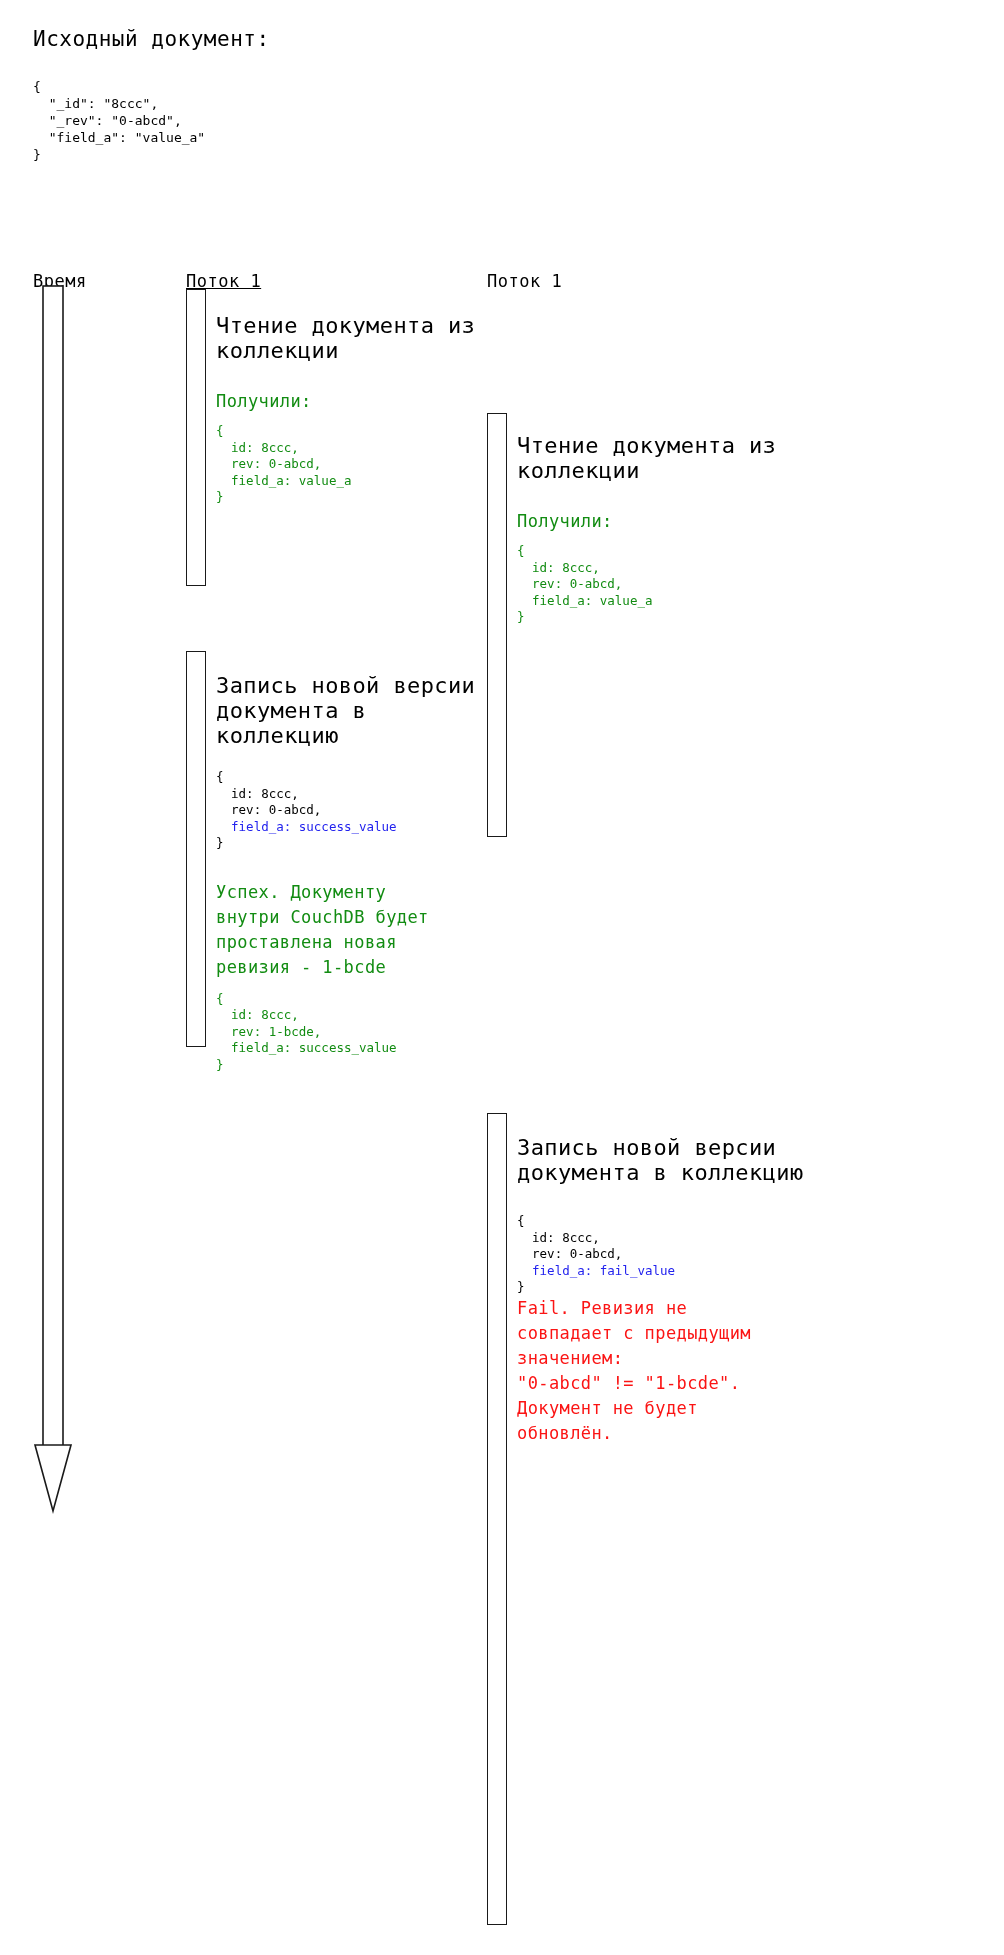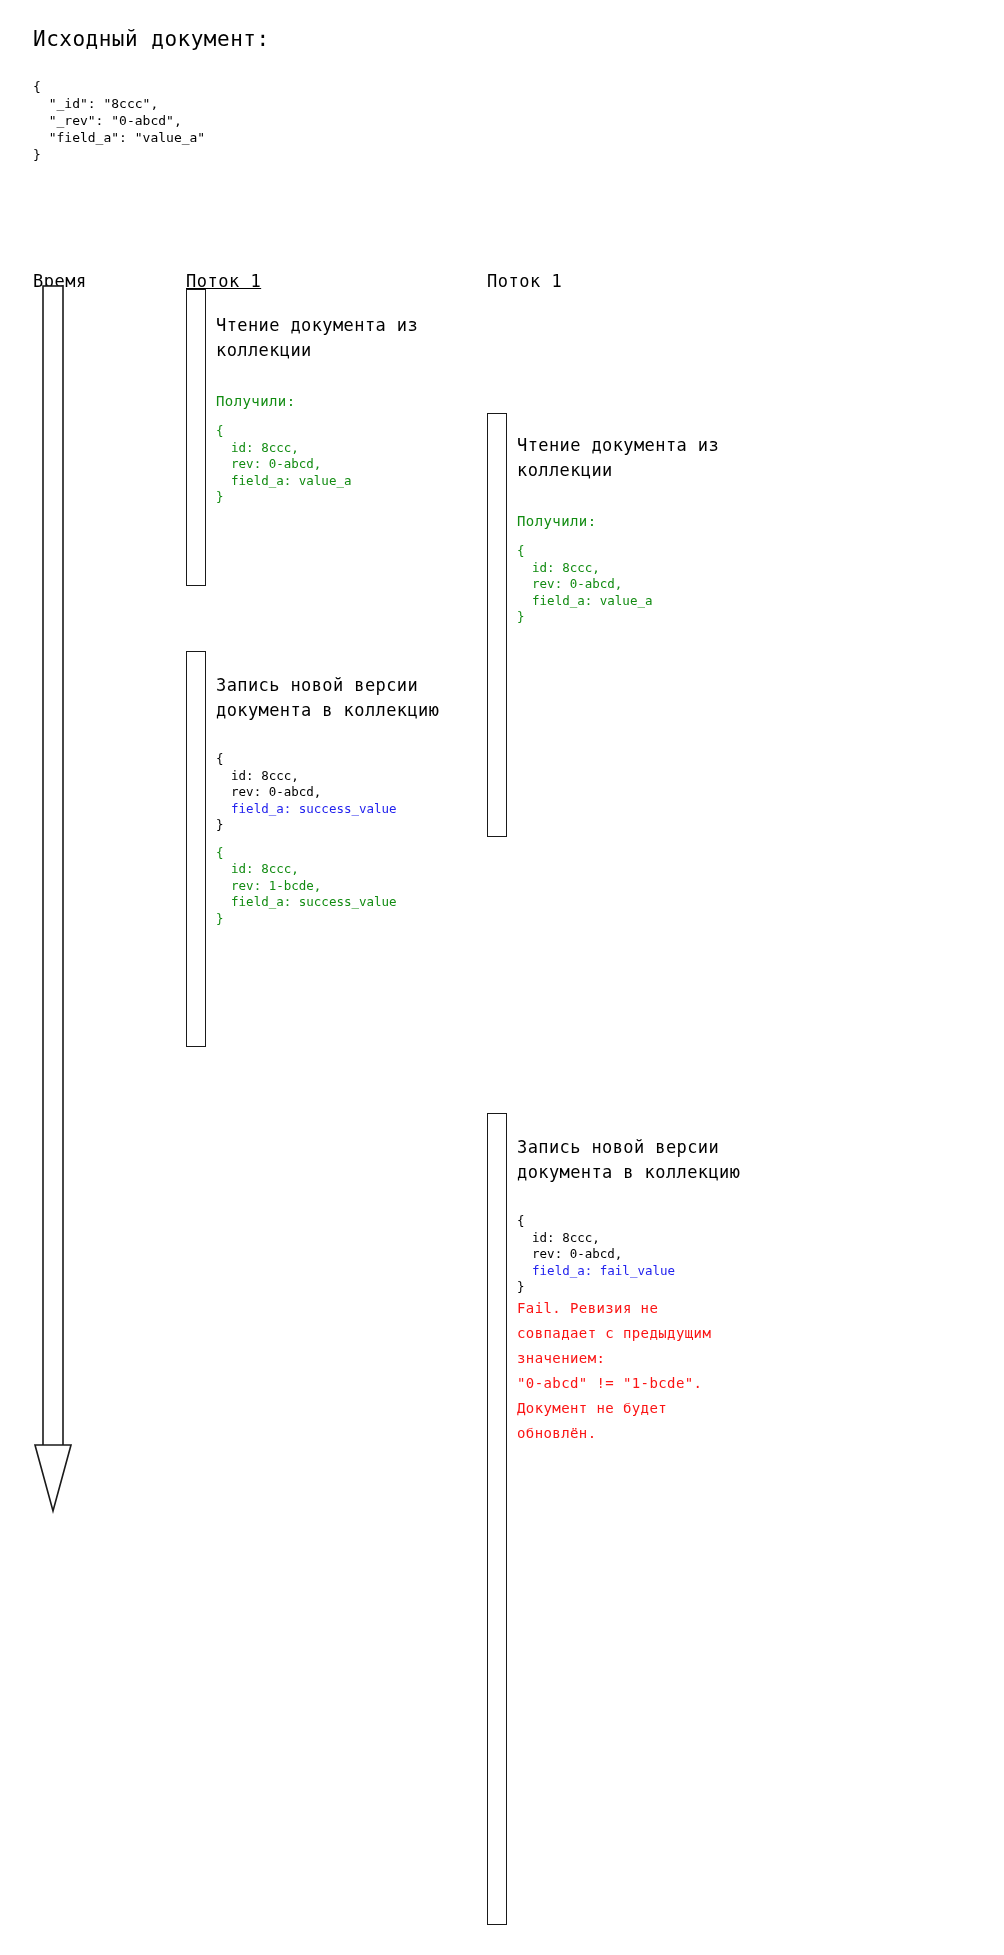--- a/index.html
+++ b/index.html
@@ -53,28 +53,28 @@
   .lifebar {
     border: 1.6px solid #1a1a1a;
     background: #ffffff;
     width: 20px;
     box-sizing: border-box;
   }
 
   
   .step { box-sizing: border-box; }
   .step-title {
-    font-size: 17px;
+    font-size: 22px;
     line-height: 25px;
     letter-spacing: 0.4px;
     white-space: pre-line;
     margin: 0;
   }
   .step-note {
-    font-size: 14px;
+    font-size: 17px;
     line-height: 25px;
     letter-spacing: 0.4px;
     white-space: pre-line;
     margin: 0;
   }
   .code {
     font-size: 12.5px;
     line-height: 16.5px;
     white-space: pre;
     margin: 0;
@@ -117,26 +117,30 @@
   rev: 0-abcd,
   field_a: value_a
 }</pre>
 </div>
 
 <div class="abs lifebar" style="left:186px; top:651px; height:396px;"></div>
 <div class="abs step" style="left:216px; top:673px; width:275px;">
   <p class="step-title black">Запись новой версии
 документа в коллекцию</p>
 
-  <pre class="code" style="margin-top:28px;"><span class="black">{</span>
+  <pre class="code" style="margin-top:21px;"><span class="black">{</span>
 <span class="black">  id: 8ccc,</span>
 <span class="black">  rev: 0-abcd,</span>
 <span class="blue">  field_a: success_value</span>
 <span class="black">}</span></pre>
 
+  <p class="step-note green" style="margin-top:28px;">Успех. Документу
+внутри CouchDB будет
+проставлена новая
+ревизия - 1-bcde</p>
   <pre class="code green" style="margin-top:11px;">{
   id: 8ccc,
   rev: 1-bcde,
   field_a: success_value
 }</pre>
 </div>
 
 <div class="abs lifebar" style="left:487px; top:413px; height:424px;"></div>
 <div class="abs step" style="left:517px; top:433px; width:275px;">
   <p class="step-title black">Чтение документа из

